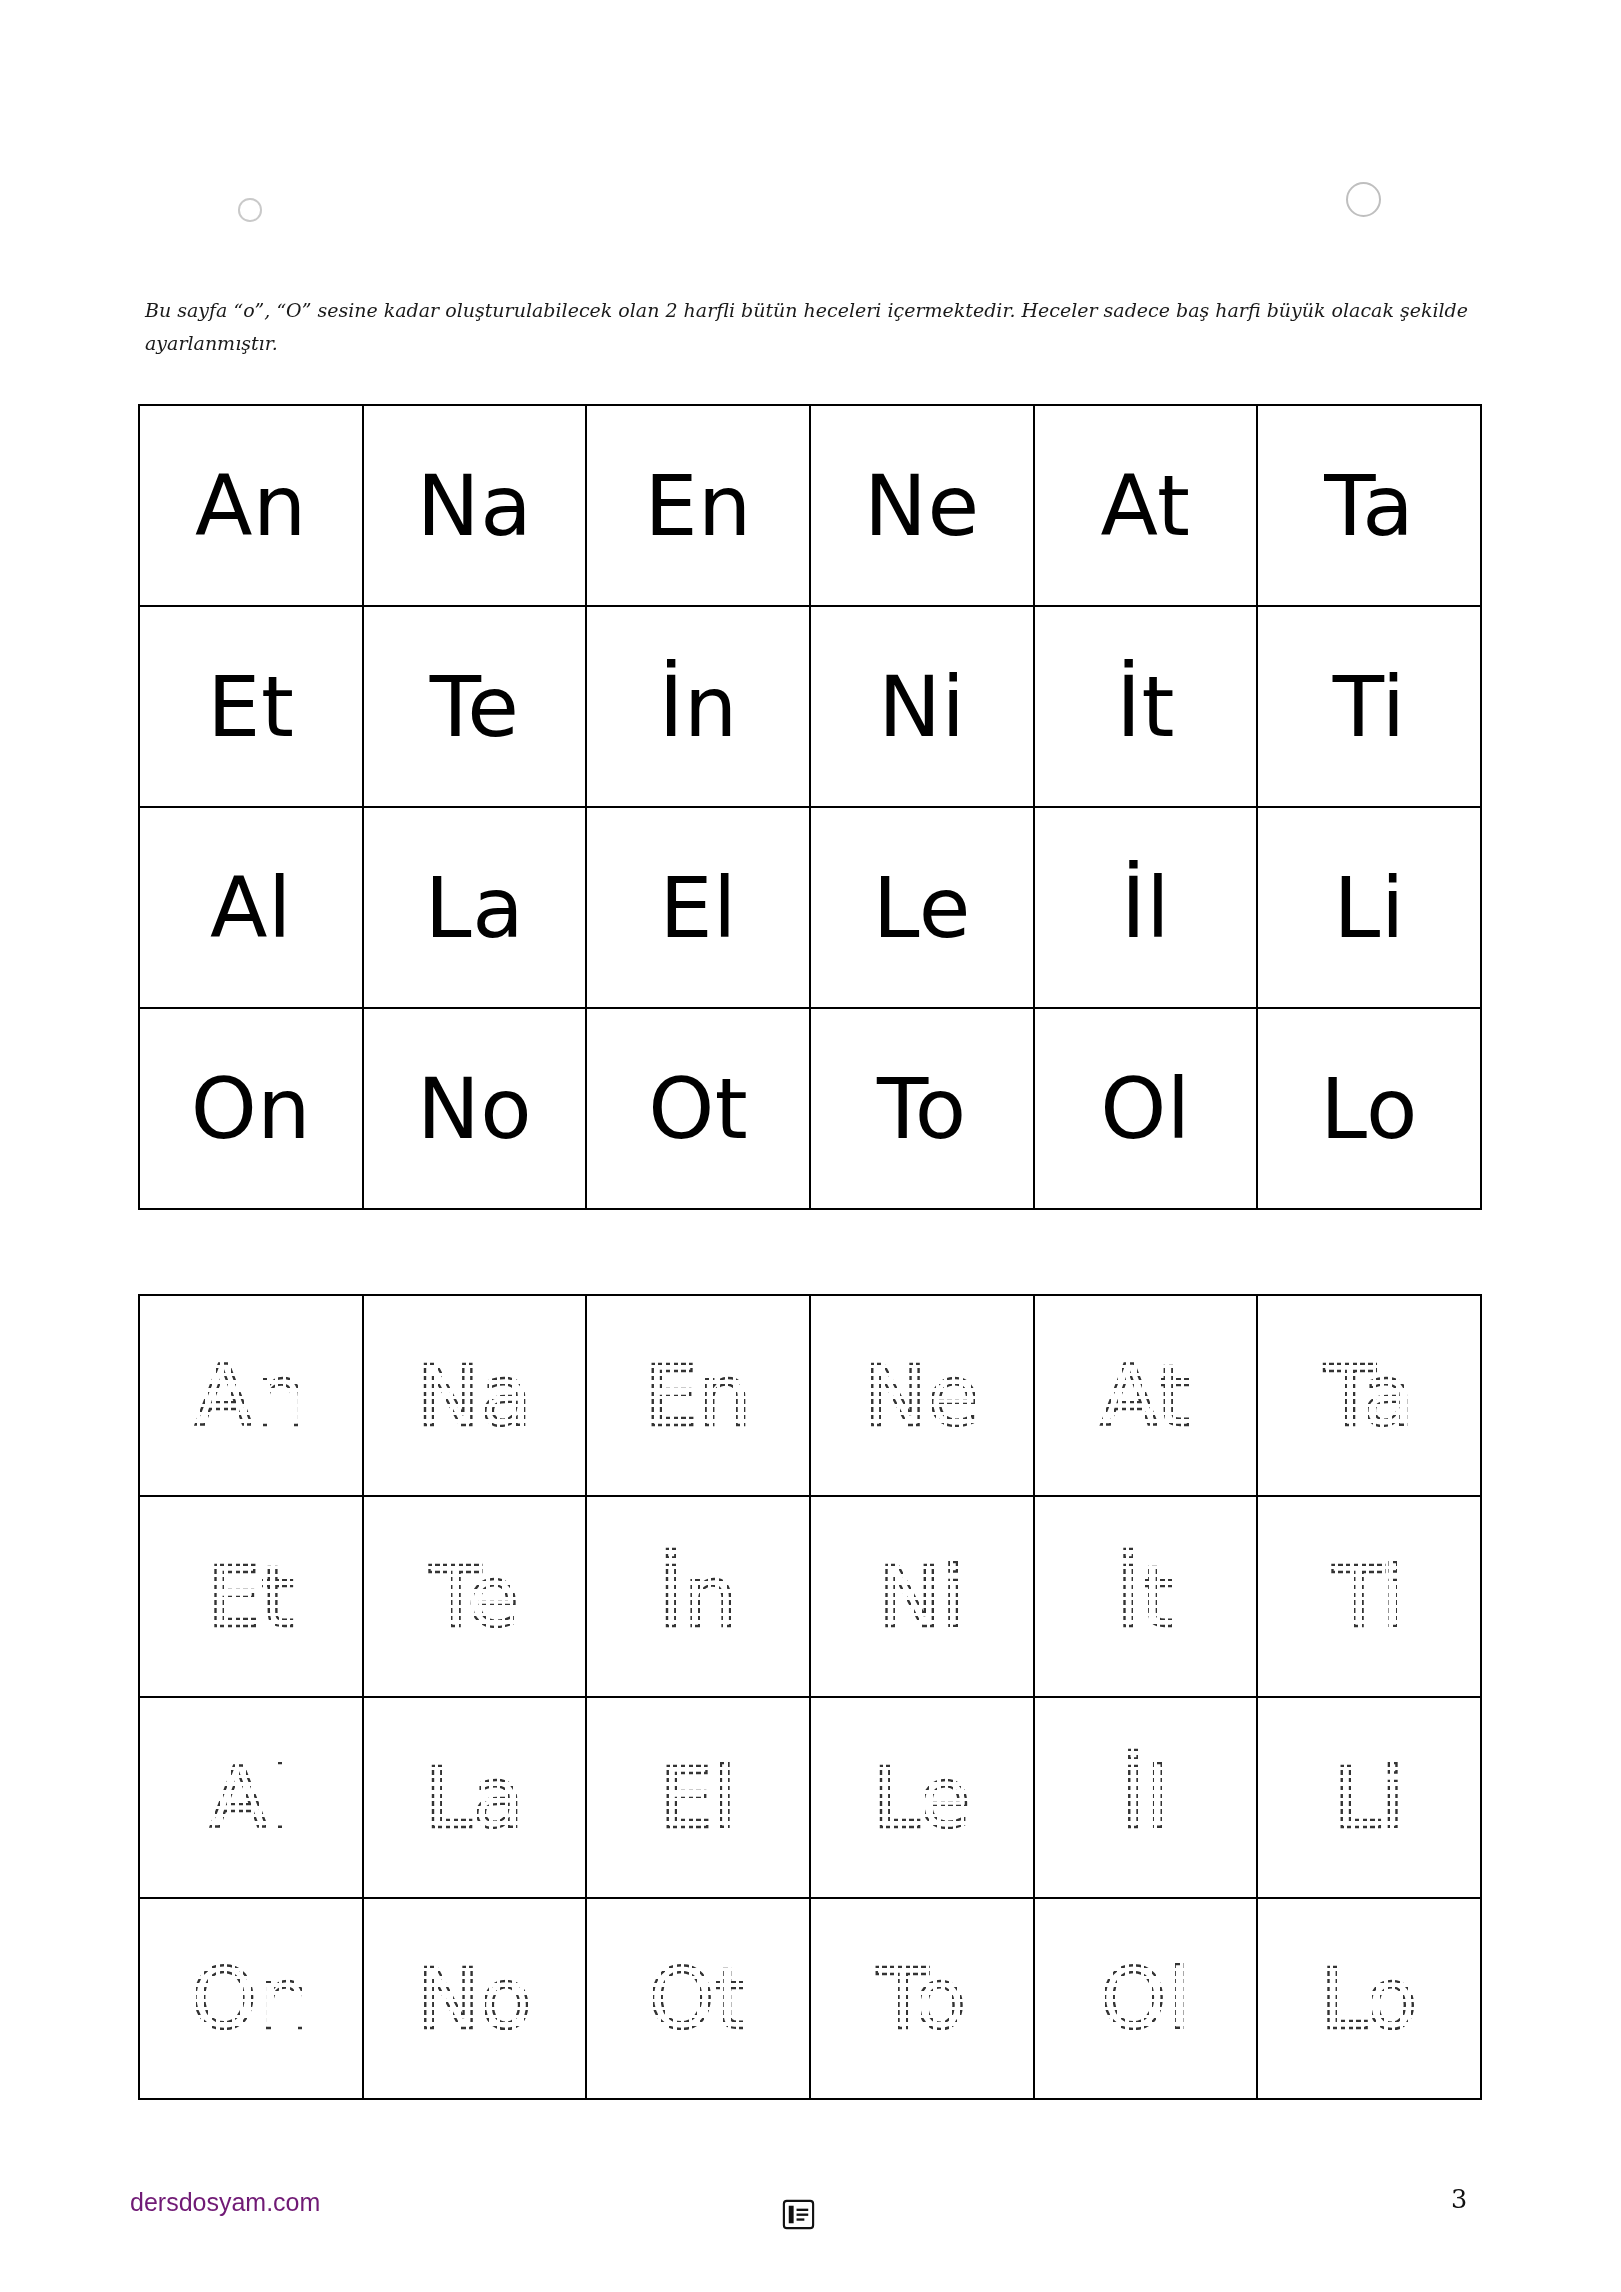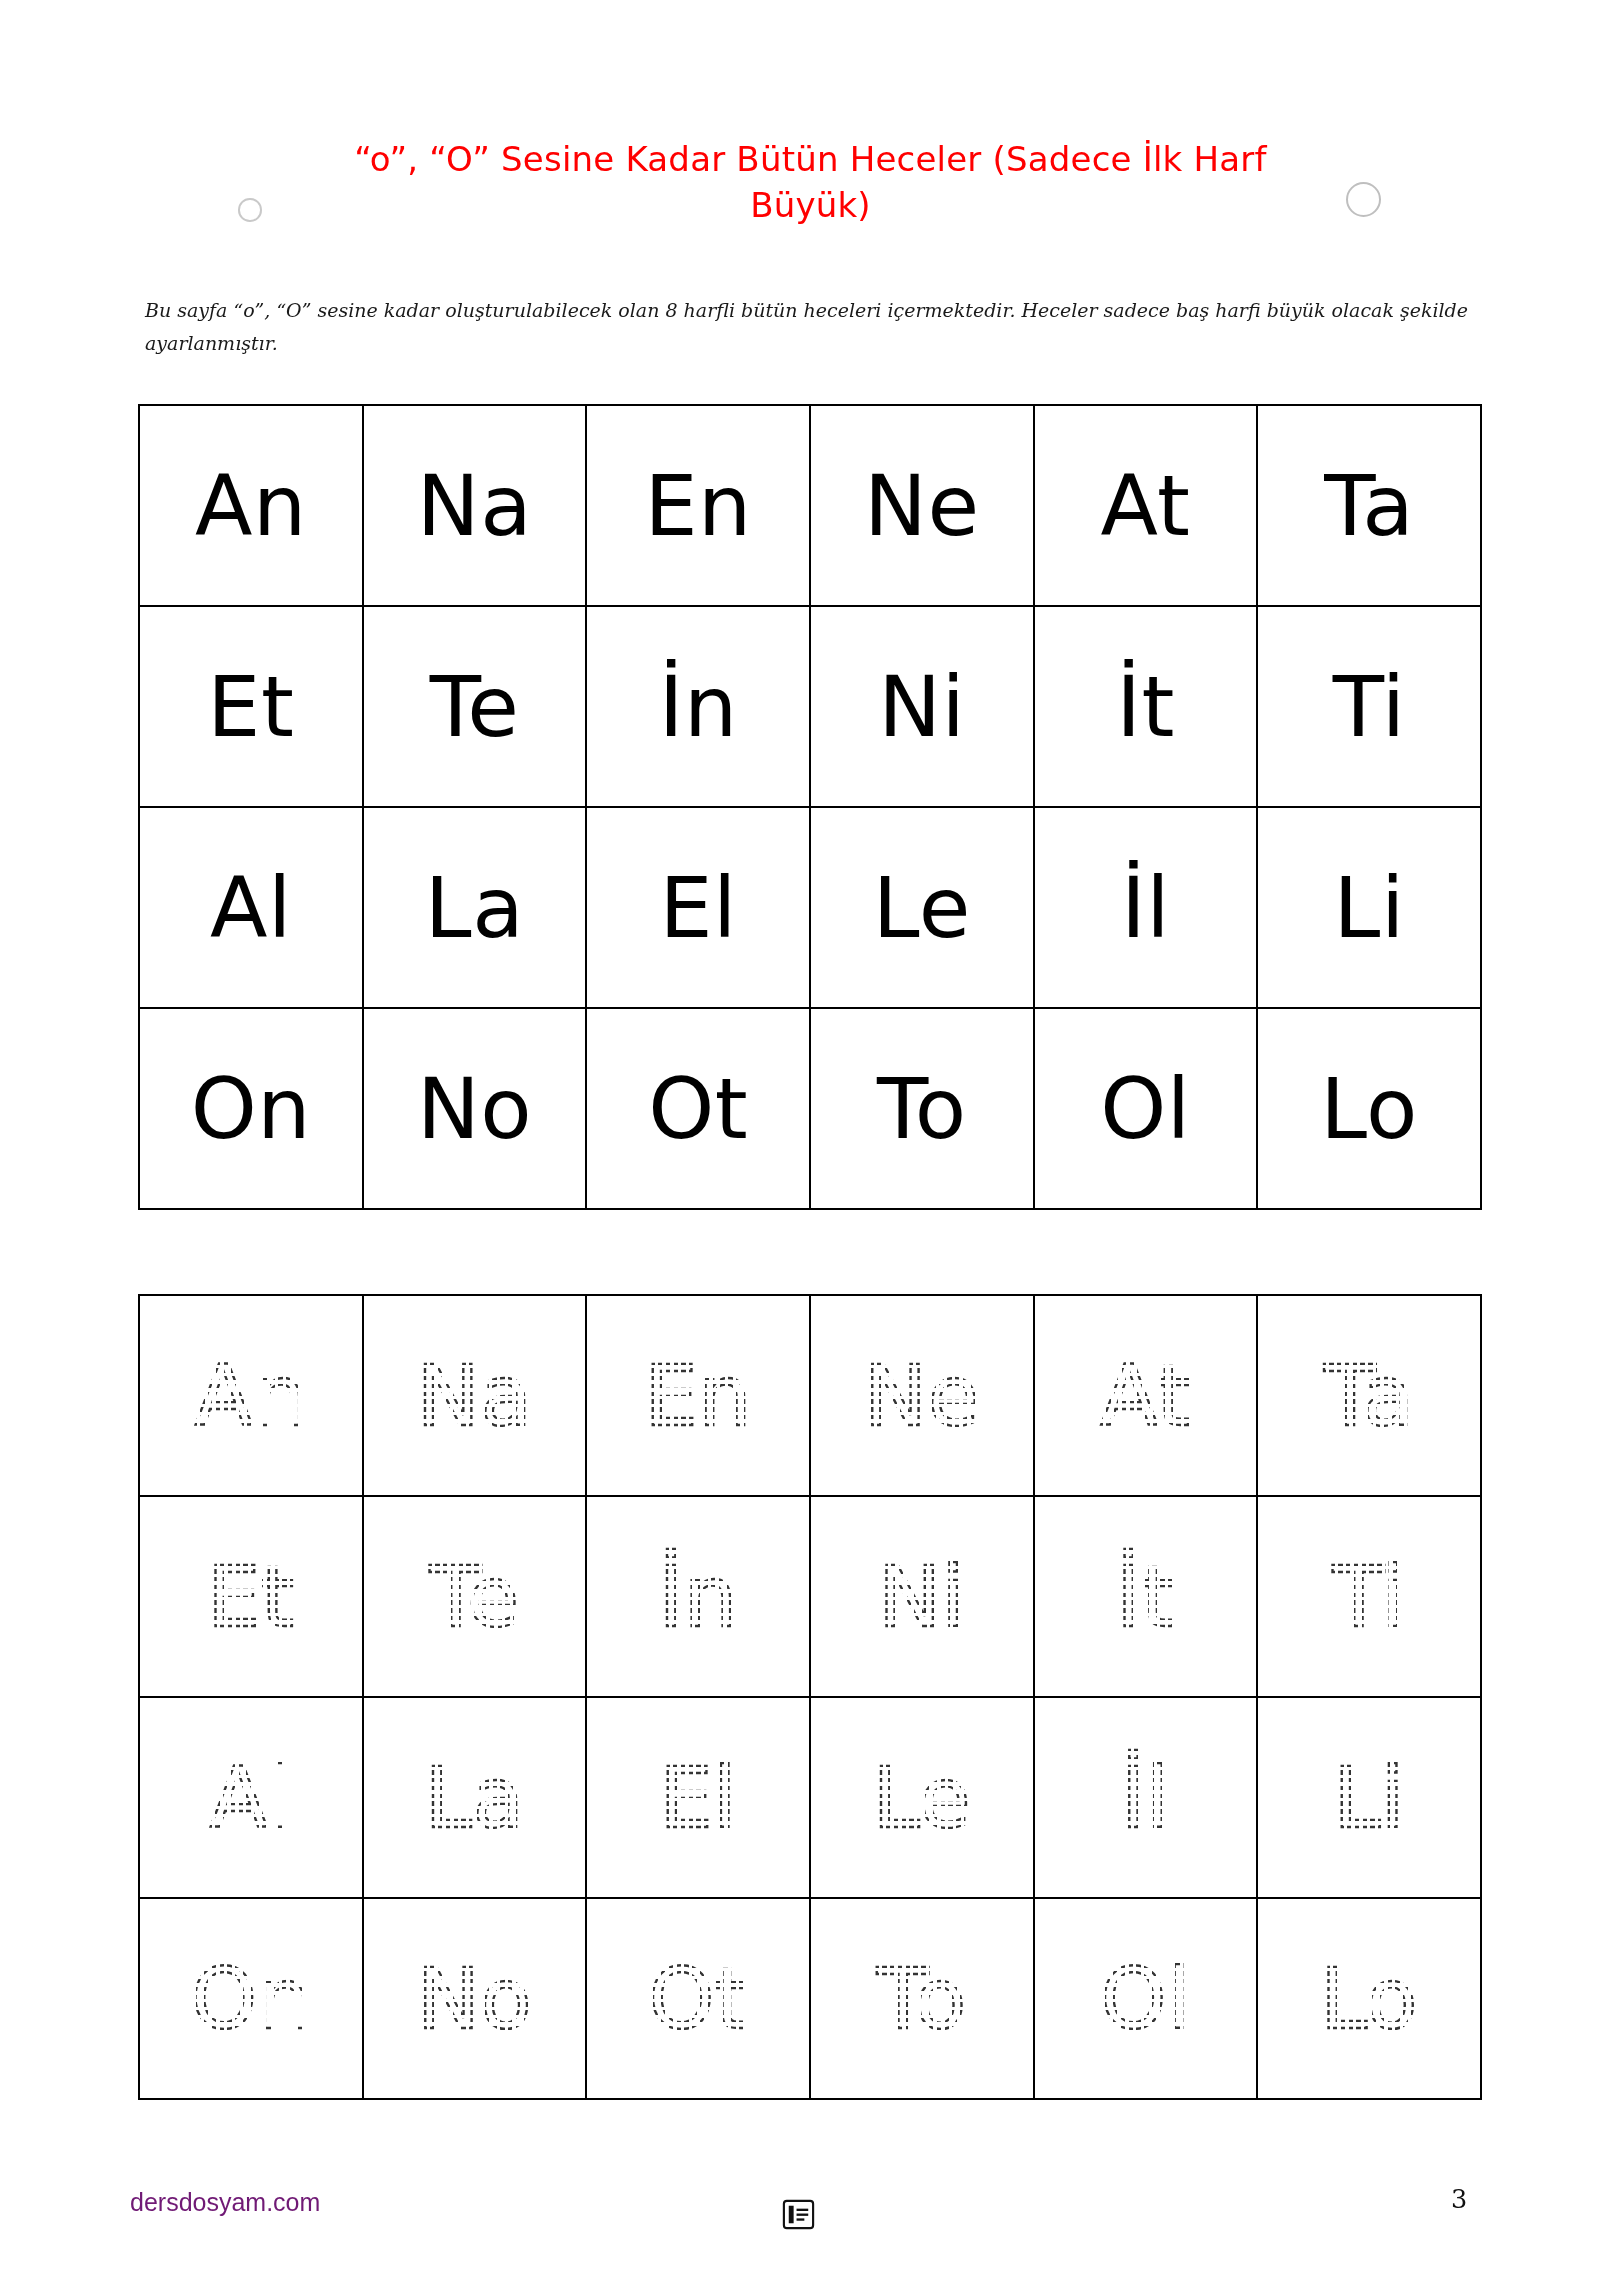--- a/index.html
+++ b/index.html
@@ -174,23 +174,22 @@
   }
 </style>
 </head>
 <body>
 
 <div class="page">
 
   <div class="hole hole-left"></div>
   <div class="hole hole-right"></div>
 
-  <div class="title">“o”, “O” Sesine Kadar Bütün Heceler (Sadece İlk Harf Büyük)</div>
-
-  <div class="intro">Bu sayfa “o”, “O” sesine kadar oluşturulabilecek olan 8 harfli bütün heceleri içermektedir. Heceler sadece baş harfi büyük olacak şekilde ayarlanmıştır.</div>
+
+  <div class="intro">Bu sayfa “o”, “O” sesine kadar oluşturulabilecek olan 2 harfli bütün heceleri içermektedir. Heceler sadece baş harfi büyük olacak şekilde ayarlanmıştır.</div>
 
   <div class="grid" id="grid-solid">
       <div class="cell">
         <span>An</span>
       </div>
       <div class="cell">
         <span>Na</span>
       </div>
       <div class="cell">
         <span>En</span>

